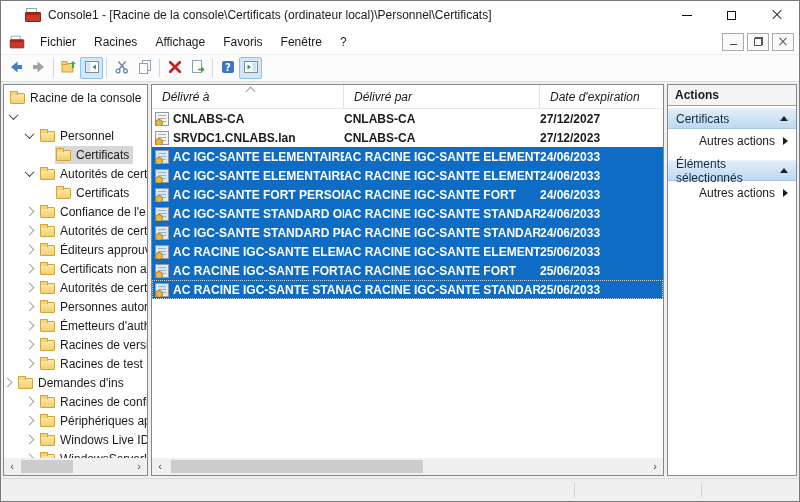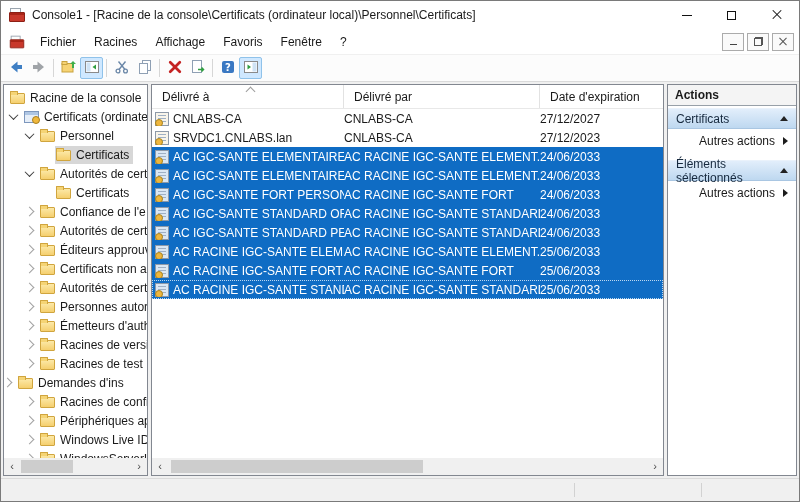--- a/index.html
+++ b/index.html
@@ -2,21 +2,21 @@
 <html><head>
 <meta charset="utf-8">
 <style>
   * { box-sizing: border-box; margin: 0; padding: 0; }
   html,body { background:#e8e8e8; }
   body { font-family:"Liberation Sans","DejaVu Sans",sans-serif; }
   .window { width:800px; height:502px; background:#fff; border:1px solid #7a7a7a;
             display:flex; flex-direction:column; overflow:hidden; font-size:12px; color:#1a1a1a; }
 
   
-  .titlebar { height:28px; flex:0 0 auto; display:flex; align-items:center; padding-left:8px; background:#fff; }
+  .titlebar { height:28px; flex:0 0 auto; display:flex; align-items:center; padding-left:24px; background:#fff; }
   .mmc-icon { width:16px; height:14px; position:relative; flex:0 0 auto; }
   .mmc-icon::before { content:""; position:absolute; left:1px; top:0; width:9px; height:8px; background:#fdfdfd; border:1px solid #9aa4ae; }
   .mmc-icon::after { content:""; position:absolute; left:0; bottom:0; width:14px; height:8px; background:#c8382b; border:1px solid #8d1f15; border-radius:1px; box-shadow:inset 0 2px 0 #a82417; }
   .titlebar .title { margin-left:7px; flex:1; white-space:nowrap; overflow:hidden; font-size:12px; }
   .caption { display:flex; height:100%; }
   .cap-btn { width:45px; height:100%; display:flex; align-items:center; justify-content:center; }
   .glyph-min { width:10px; height:1px; background:#111; }
   .glyph-max { width:9px; height:9px; border:1px solid #111; }
   .glyph-x { position:relative; width:12px; height:12px; }
   .glyph-x::before,.glyph-x::after { content:""; position:absolute; left:0; top:5px; width:12px; height:1px; background:#111; }
@@ -69,24 +69,24 @@
 
   
   .hscroll { height:17px; flex:0 0 auto; background:#f0f0f0; position:relative; display:flex; align-items:center; justify-content:space-between; }
   .scroll-arrow { width:16px; text-align:center; color:#4d4d4d; font-size:11px; line-height:17px; }
   .thumb { position:absolute; top:2px; height:13px; background:#cdcdcd; }
   .tree-pane .thumb { left:17px; width:52px; }
   .list-pane .thumb { left:19px; width:252px; }
 
   
   .list-header { height:24px; flex:0 0 auto; display:flex; border-bottom:1px solid #e8e8e8; }
-  .colh { display:flex; align-items:flex-end; padding:0 8px 4px 10px; border-right:1px solid #e2e2e2; position:relative; white-space:nowrap; overflow:hidden; }
+  .colh { display:flex; align-items:flex-end; padding:0 8px 4px 10px; border-right:1px solid #e2e2e2; position:relative; white-space:nowrap; overflow:hidden;font-style:italic; }
   .colh.c1 { width:192px; } .colh.c2 { width:196px; } .colh.c3 { flex:1; border-right:none; }
   .sort-chev { position:absolute; top:3px; left:95px; width:7px; height:7px; border-left:1.3px solid #9c9c9c; border-top:1.3px solid #9c9c9c; transform:rotate(45deg); }
-  .rows { flex:1; overflow:hidden; }
+  .rows { flex:1; overflow:hidden;font-weight:bold; }
   .lrow { height:19px; display:flex; align-items:center; white-space:nowrap; }
   .lrow.selected { background:#0f6cc4; color:#fff; }
   .lrow.focused { outline:1px dotted #bcd8f0; outline-offset:-1px; }
   .lc1 { width:192px; display:flex; align-items:center; padding-left:3px; overflow:hidden; }
   .lc2 { width:196px; overflow:hidden; }
   .lc3 { flex:1; overflow:hidden; }
   .cert-icon { width:14px; height:14px; position:relative; flex:0 0 auto; margin-right:4px; background:#f8f4ea; border:1px solid #8d99a8; }
   .cert-icon::before { content:""; position:absolute; left:2px; top:2px; right:2px; height:1px; background:#9fb0c4; box-shadow:0 3px 0 #9fb0c4, 0 6px 0 #9fb0c4; }
   .cert-icon::after { content:""; position:absolute; left:-1px; bottom:-2px; width:6px; height:6px; border-radius:50%; background:#eeb63e; border:1px solid #a8831e; }
   .lrow.selected .cert-icon { background:#dbe7f3; }
@@ -222,24 +222,20 @@
     <div class="pane tree-pane">
       <div class="tree-body" id="tree-body">
           <div class="tree-row" style="padding-left: 5px;">
             <span class="hl">
               <span class="folder-icon"></span>
               <span class="tree-label">Racine de la console</span>
             </span>
           </div>
           <div class="tree-row" style="padding-left: 6px;">
             <span class="chev expanded"></span>
-            <span class="hl">
-              <span class="snapin-icon"></span>
-              <span class="tree-label">Certificats (ordinate</span>
-            </span>
           </div>
           <div class="tree-row" style="padding-left: 22px;">
             <span class="chev expanded"></span>
             <span class="hl">
               <span class="folder-icon"></span>
               <span class="tree-label">Personnel</span>
             </span>
           </div>
           <div class="tree-row selected" style="padding-left: 38px;">
             <span class="chev none"></span>

